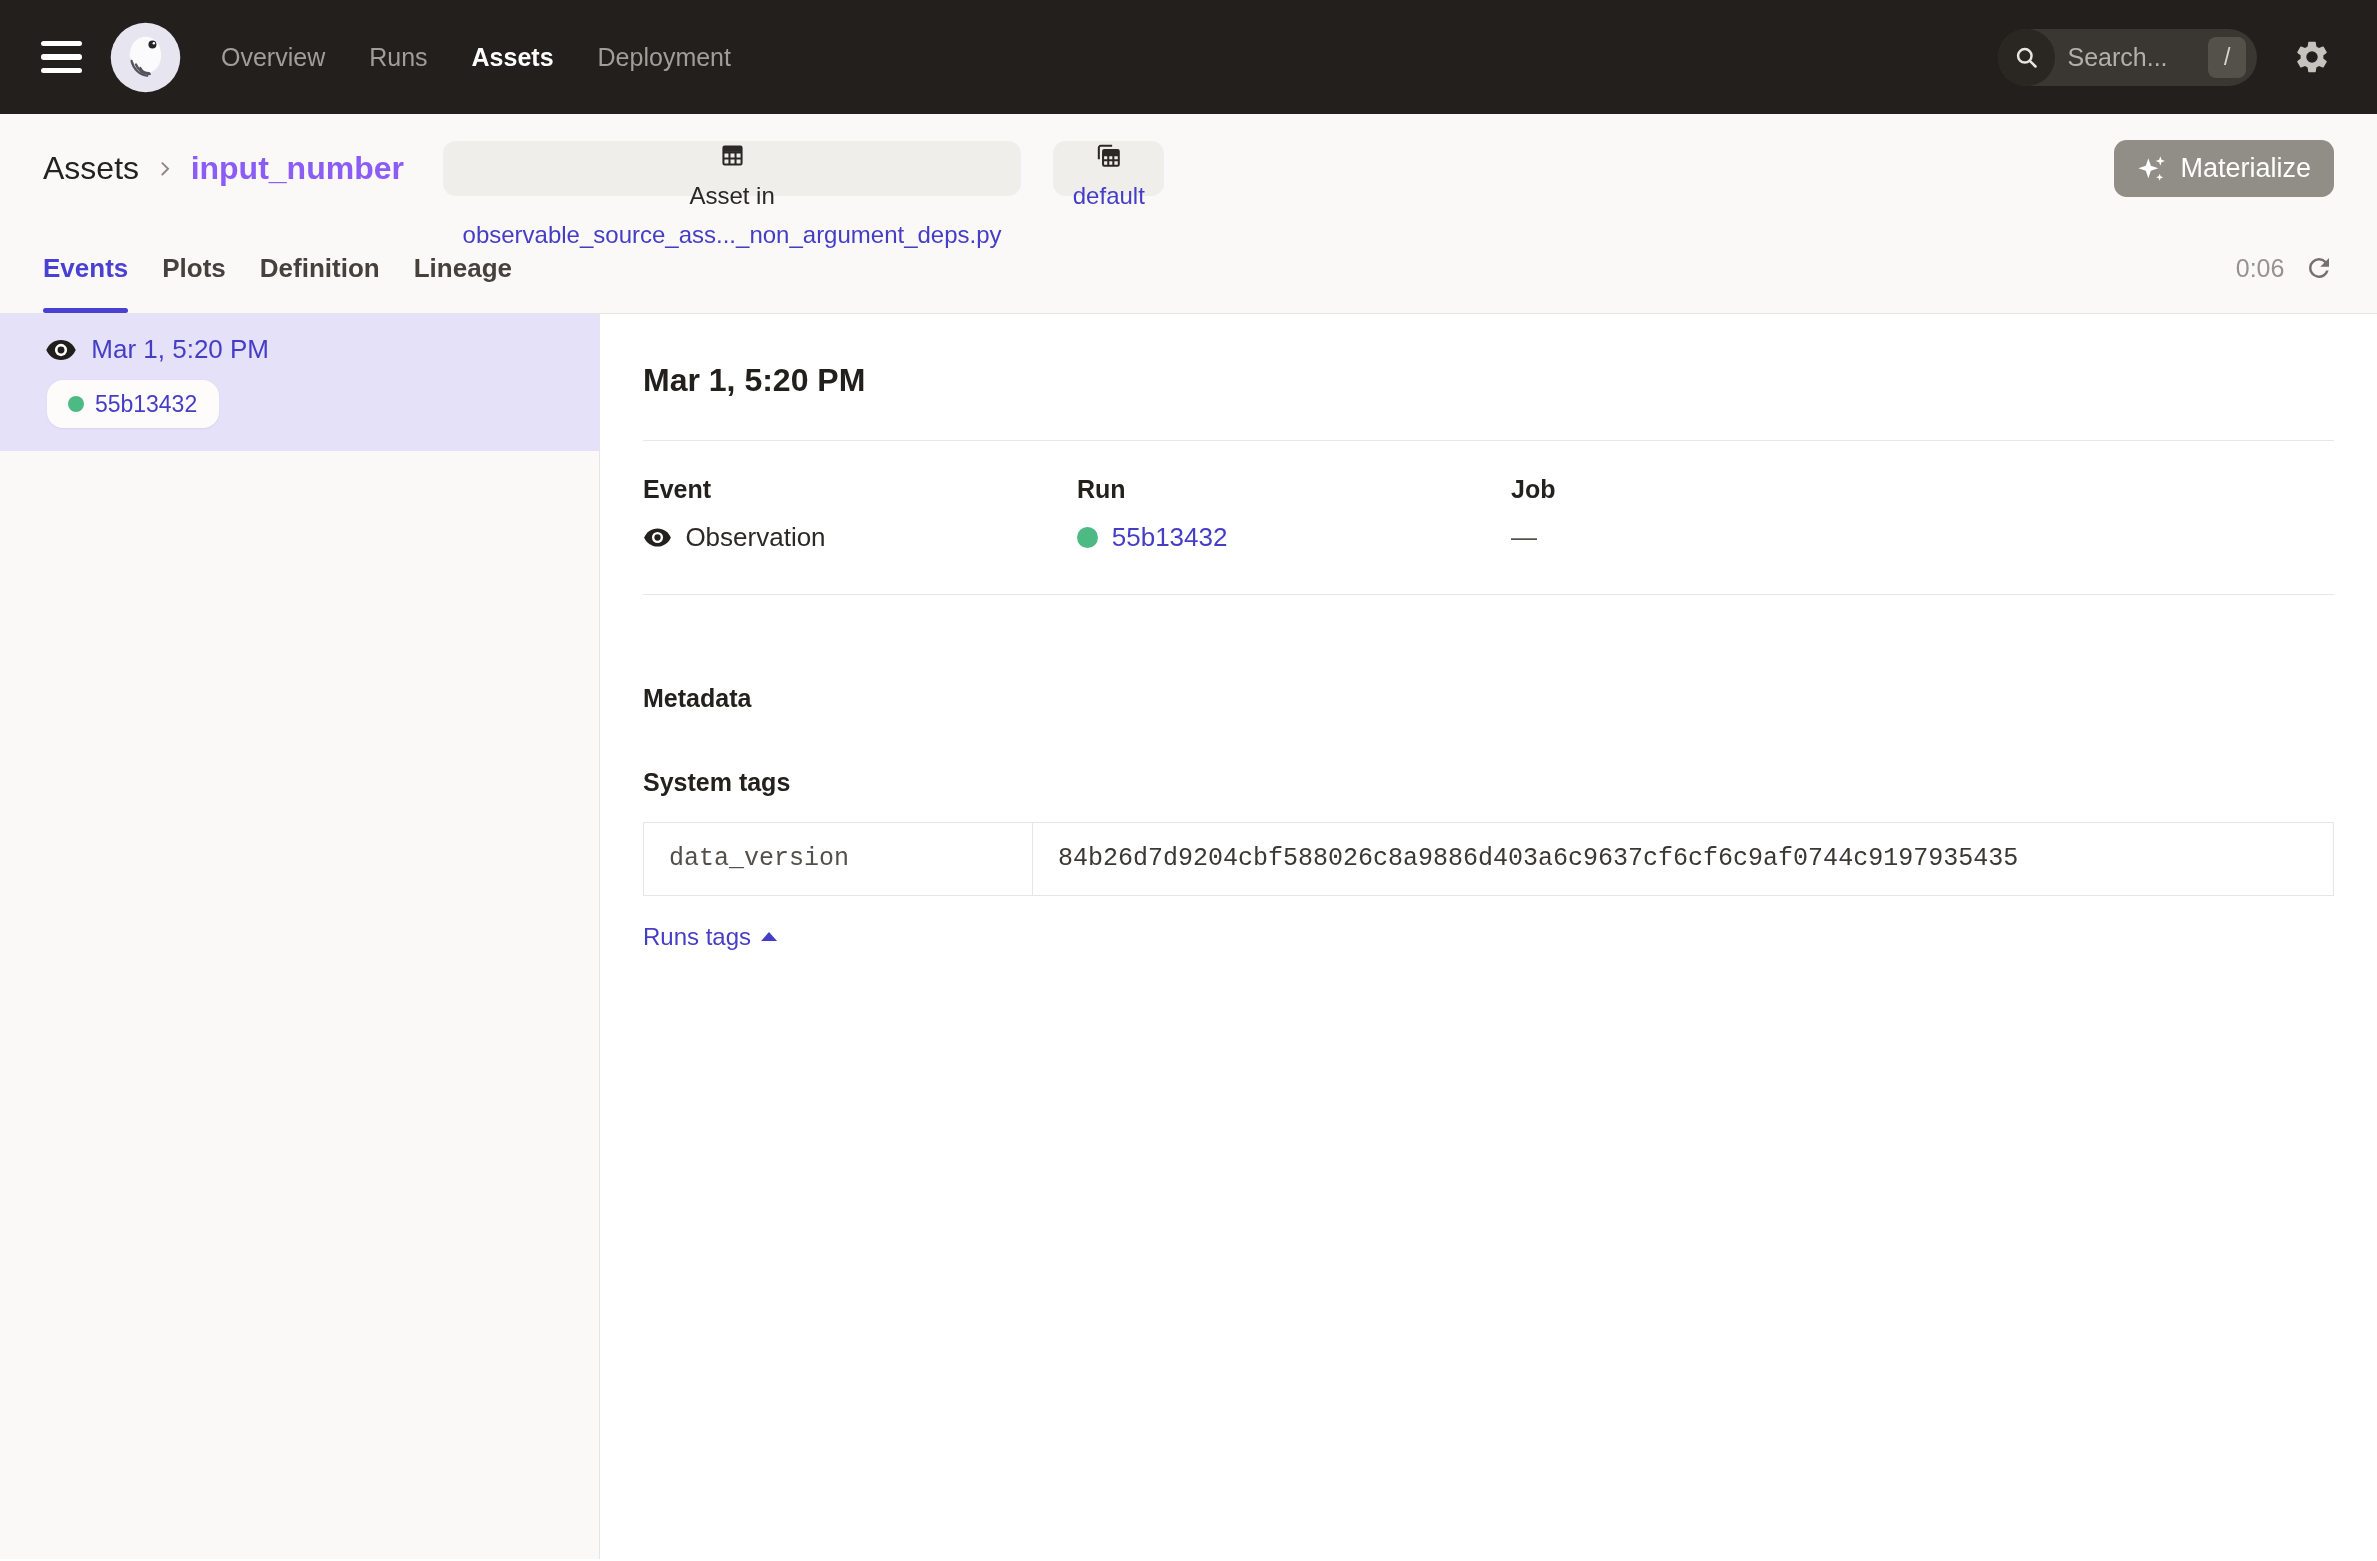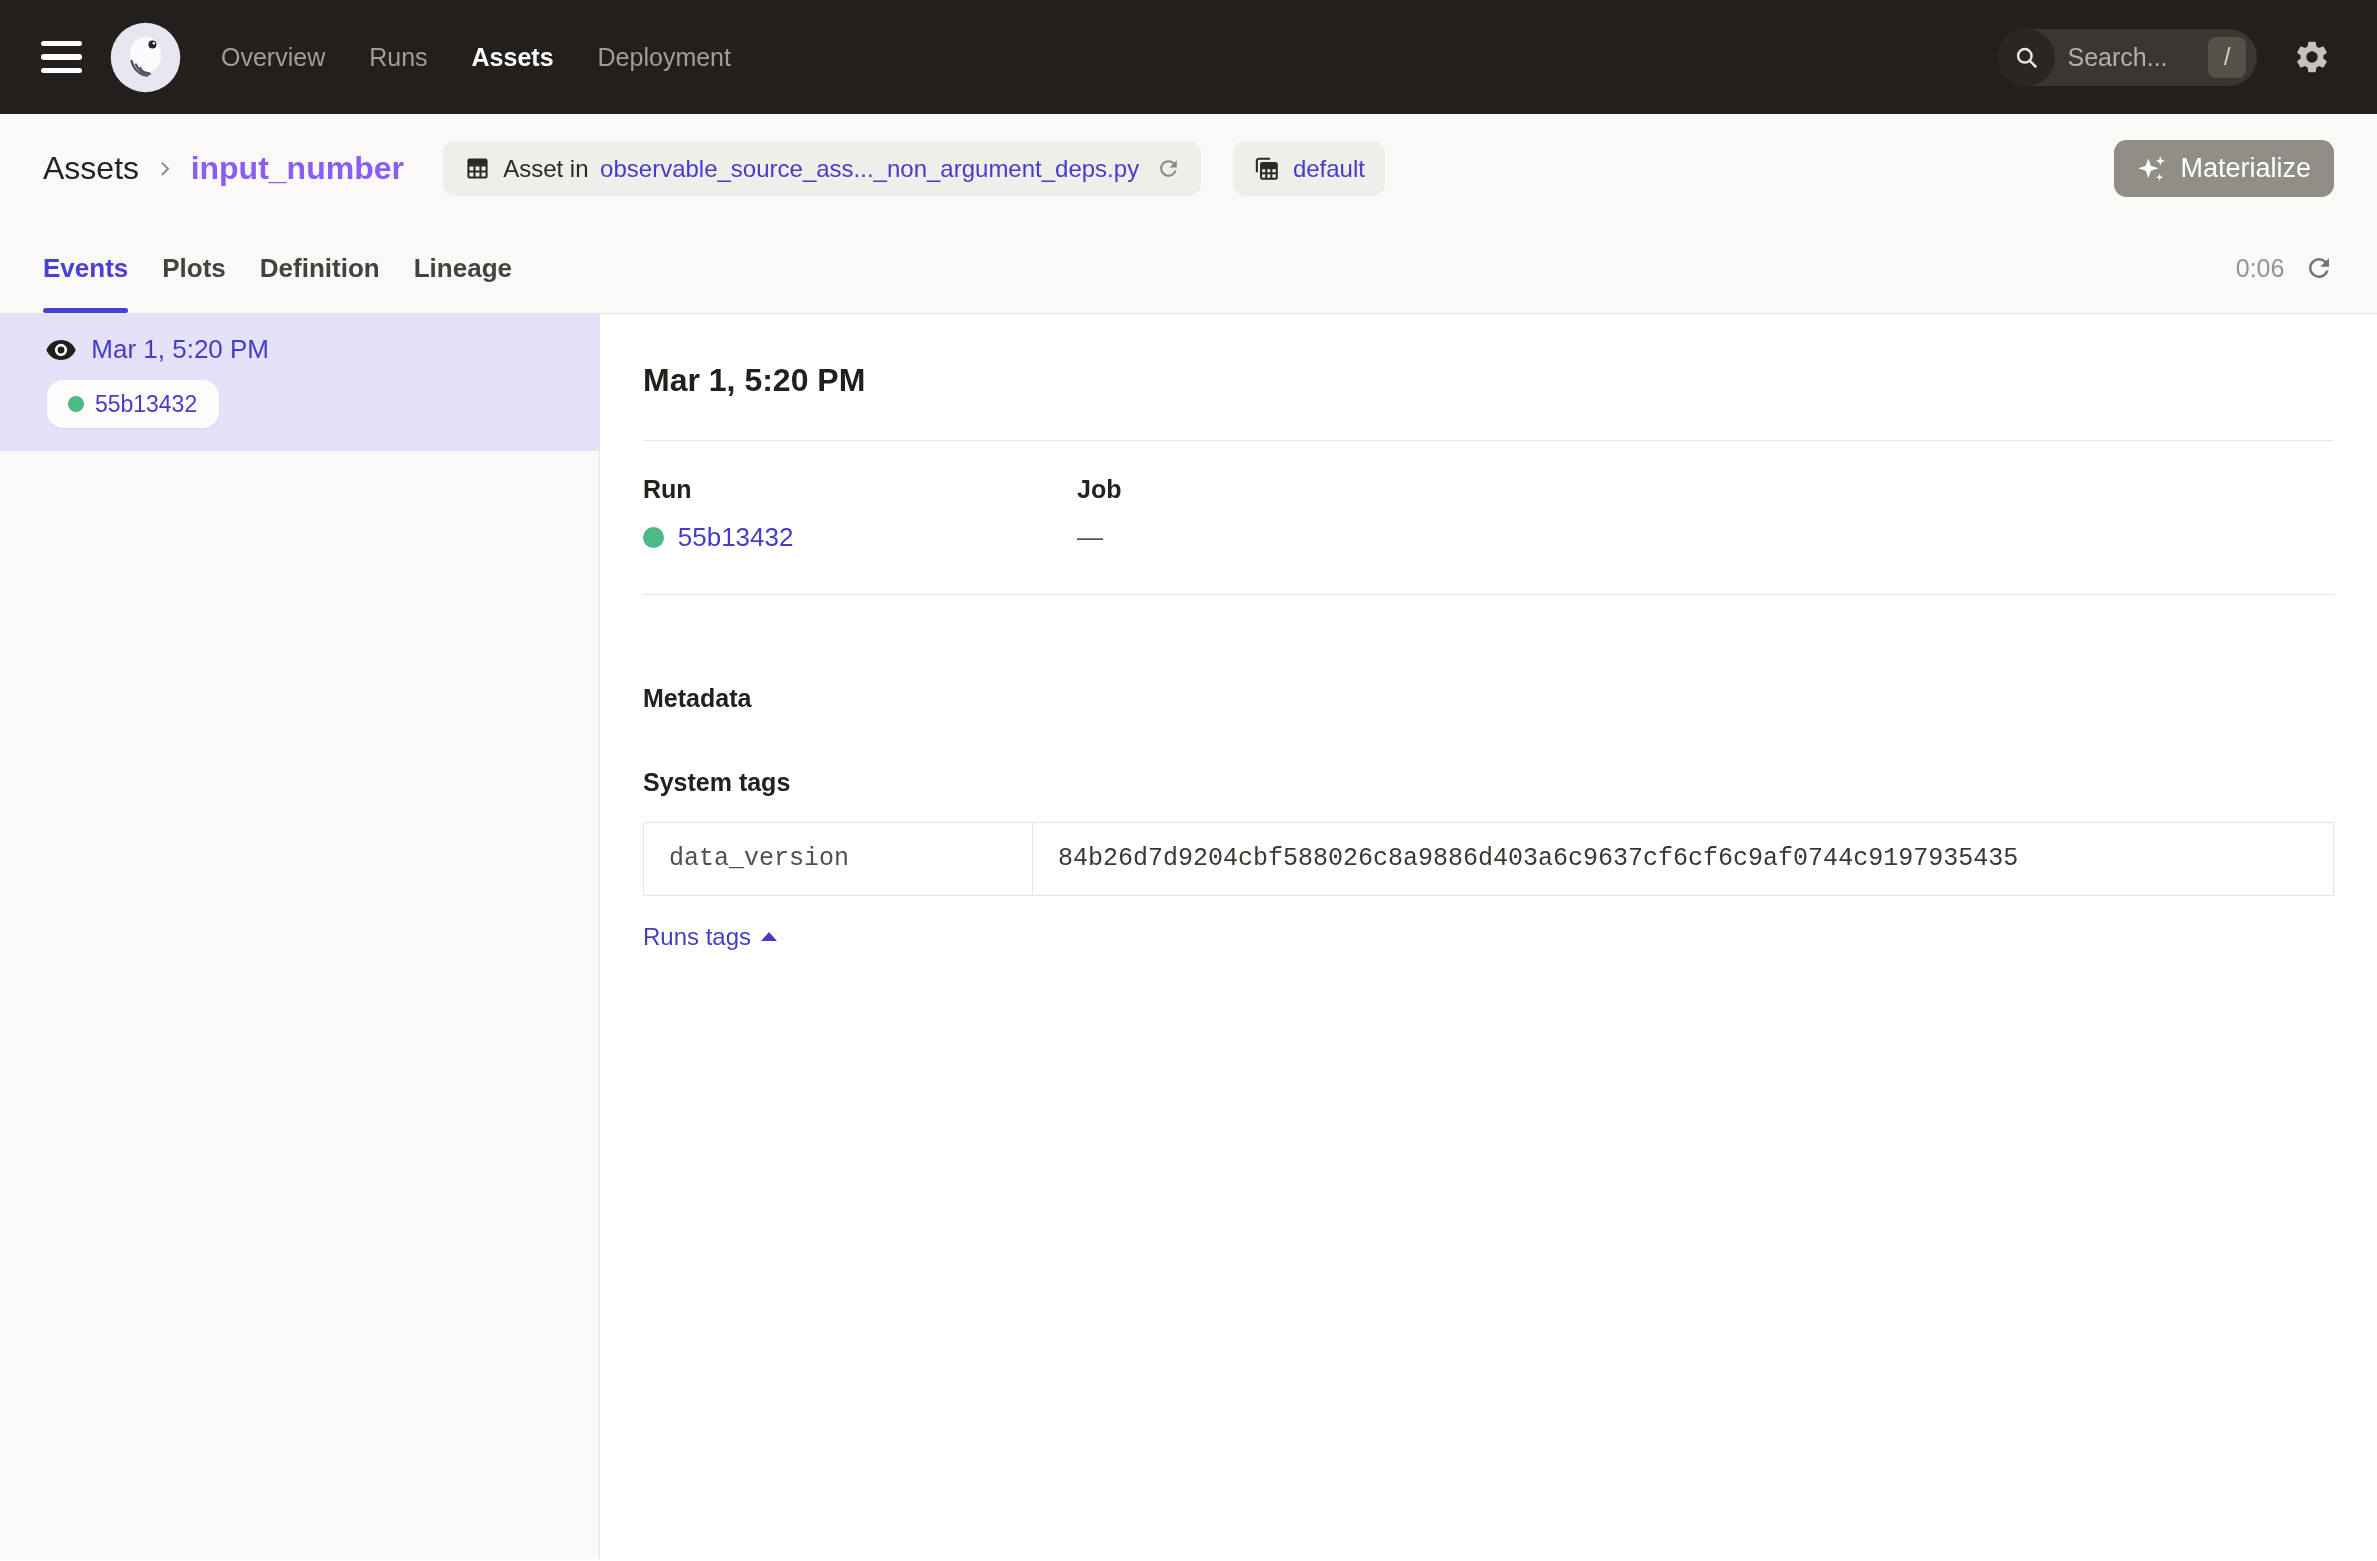--- a/index.html
+++ b/index.html
@@ -45,21 +45,21 @@
   .gear { margin-left: 36px; width: 38px; height: 38px; color: #c6c2bd; cursor: pointer; }
 
   
   .header-area { background: #faf9f7; }
   .breadcrumb-row { height: 109px; display: flex; align-items: center; padding: 0 43px; }
   .crumb-root { font-size: 32px; font-weight: 500; color: #24221e; cursor: pointer; }
   .crumb-sep { width: 19.6px; height: 19.6px; margin: 0 16px; color: #8e8b86; flex: 0 0 auto; }
   .crumb-current { font-size: 32px; font-weight: 700; color: #8b5cf6; }
   .pill {
     margin-left: 39px; height: 55px; border-radius: 12.5px; background: #f0eeeb;
-    display: flex; align-items: center; gap: 11.6px; padding: 0 19.6px; font-size: 24px; color: #2a2824;
+    display: flex; align-items: center; gap: 11.6px; padding: 0 19.6px; font-size: 24px; color: #2a2824; flex-direction: column;
   }
   .pill + .pill { margin-left: 32px; }
   .pill .picon { width: 29px; height: 29px; color: #2b2926; flex: 0 0 auto; }
   .pill a { color: #453dc6; text-decoration: none; cursor: pointer; }
   .pill .reload { width: 25px; height: 25px; color: #8b8883; margin-left: 5.4px; cursor: pointer; }
   .materialize {
     margin-left: auto; height: 57px; padding: 0 23px; border: none; border-radius: 12.5px;
     background: #918e88; color: #ffffff; font-size: 27px; font-weight: 500;
     display: flex; align-items: center; gap: 11.6px; cursor: pointer;
     font-family: "Liberation Sans", sans-serif;
@@ -259,20 +259,31 @@
     </div>
   </aside>
 
   <main>
     <h2 class="detail-title">Mar 1, 5:20 PM</h2>
 
     <hr class="divider">
 
     <div class="cols">
       <div>
+        <div class="col-label">Event</div>
+        <div class="col-value">
+          <svg class="eye" viewBox="0 0 24 24">
+            <path fill="currentColor" d="M12 4.5C7 4.5 2.7 7.6 1 12c1.7 4.4 6 7.5 11 7.5s9.3-3.1 11-7.5c-1.7-4.4-6-7.5-11-7.5z"></path>
+            <circle cx="12" cy="12" r="4.6" fill="#ffffff"></circle>
+            <circle cx="12" cy="12" r="2.6" fill="currentColor"></circle>
+          </svg>
+          <span>Observation</span>
+        </div>
+      </div>
+      <div>
         <div class="col-label">Run</div>
         <div class="col-value">
           <span class="dot md"></span>
           <a>55b13432</a>
         </div>
       </div>
       <div>
         <div class="col-label">Job</div>
         <div class="col-value">
           <span class="job-dash">—</span>

